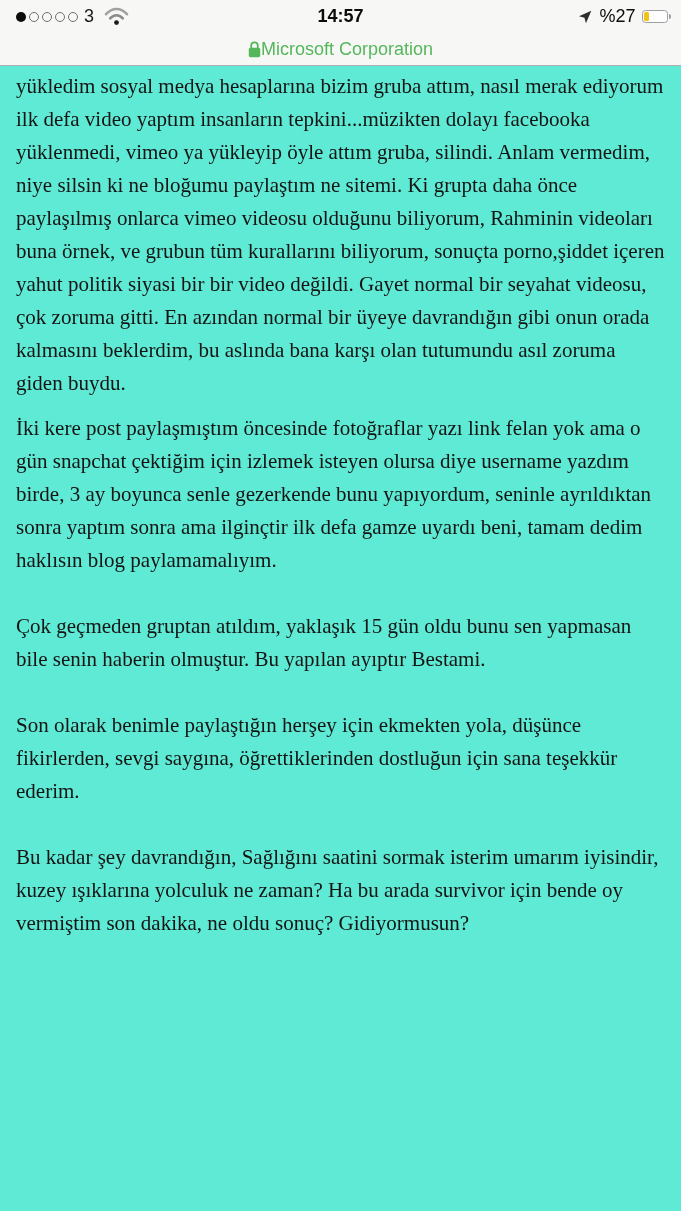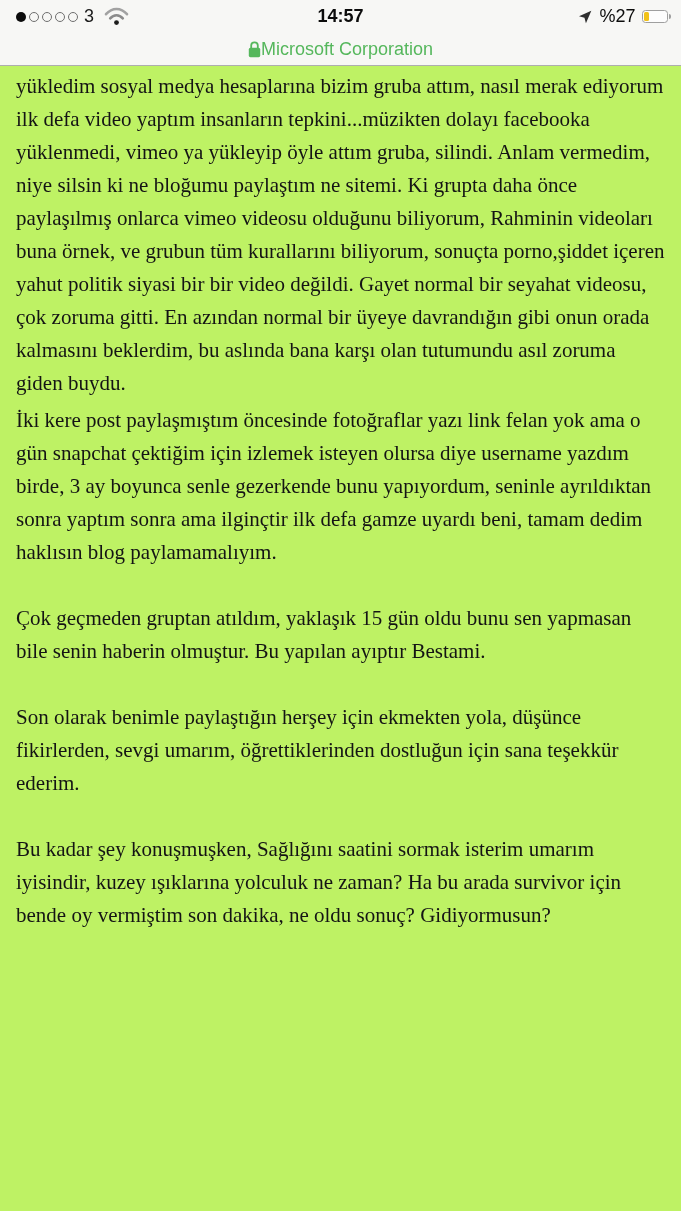--- a/index.html
+++ b/index.html
@@ -88,34 +88,34 @@
     align-items: center;
     justify-content: center;
     gap: 0;
     font-size: 18px;
   }
 
   
   .content-area {
     position: absolute;
     top: 66px; left: 0; right: 0; bottom: 0;
-    background: #bef264;
+    background: #5eead4;
     padding: 4px 15px 0 16px;
     box-sizing: border-box;
     overflow: hidden;
   }
   .content-area p {
     margin: 33px 0 0 0;
     font-family: "Liberation Serif", serif;
     font-size: 21px;
     line-height: 33px;
     color: #141414;
   }
   .content-area p.first { margin-top: 0; }
-  .content-area p.no-gap { margin-top: 4px; }
+  .content-area p.no-gap { margin-top: 12px; }
 </style>
 </head>
 <body>
 
 <div class="phone-screen">
 
   <div class="header">
 
     <div class="status-bar">
       <div class="status-left">
@@ -162,17 +162,17 @@
         </svg>
       </span>
       <span>Microsoft Corporation</span>
     </div>
   </div>
 
   <div class="content-area">
     <p class="first">yükledim sosyal medya hesaplarına bizim gruba attım, nasıl merak ediyorum ilk defa video yaptım insanların tepkini...müzikten dolayı facebooka yüklenmedi, vimeo ya yükleyip öyle attım gruba, silindi. Anlam vermedim, niye silsin ki ne bloğumu paylaştım ne sitemi. Ki grupta daha önce paylaşılmış onlarca vimeo videosu olduğunu biliyorum, Rahminin videoları buna örnek, ve grubun tüm kurallarını biliyorum, sonuçta porno,şiddet içeren yahut politik siyasi bir bir video değildi. Gayet normal bir seyahat videosu, çok zoruma gitti. En azından normal bir üyeye davrandığın gibi onun orada kalmasını beklerdim, bu aslında bana karşı olan tutumundu asıl zoruma giden buydu.</p>
     <p class="no-gap">İki kere post paylaşmıştım öncesinde fotoğraflar yazı link felan yok ama o gün snapchat çektiğim için izlemek isteyen olursa diye username yazdım birde, 3 ay boyunca senle gezerkende bunu yapıyordum, seninle ayrıldıktan sonra yaptım sonra ama ilginçtir ilk defa gamze uyardı beni, tamam dedim haklısın blog paylamamalıyım.</p>
     <p>Çok geçmeden gruptan atıldım, yaklaşık 15 gün oldu bunu sen yapmasan bile senin haberin olmuştur. Bu yapılan ayıptır Bestami.</p>
-    <p>Son olarak benimle paylaştığın herşey için ekmekten yola, düşünce fikirlerden, sevgi umarım, öğrettiklerinden dostluğun için sana teşekkür ederim.</p>
-    <p>Bu kadar şey konuşmuşken, Sağlığını saatini sormak isterim umarım iyisindir, kuzey ışıklarına yolculuk ne zaman? Ha bu arada survivor için bende oy vermiştim son dakika, ne oldu sonuç? Gidiyormusun?</p>
+    <p>Son olarak benimle paylaştığın herşey için ekmekten yola, düşünce fikirlerden, sevgi saygına, öğrettiklerinden dostluğun için sana teşekkür ederim.</p>
+    <p>Bu kadar şey davrandığın, Sağlığını saatini sormak isterim umarım iyisindir, kuzey ışıklarına yolculuk ne zaman? Ha bu arada survivor için bende oy vermiştim son dakika, ne oldu sonuç? Gidiyormusun?</p>
   </div>
 
 </div>
 
 </body></html>

